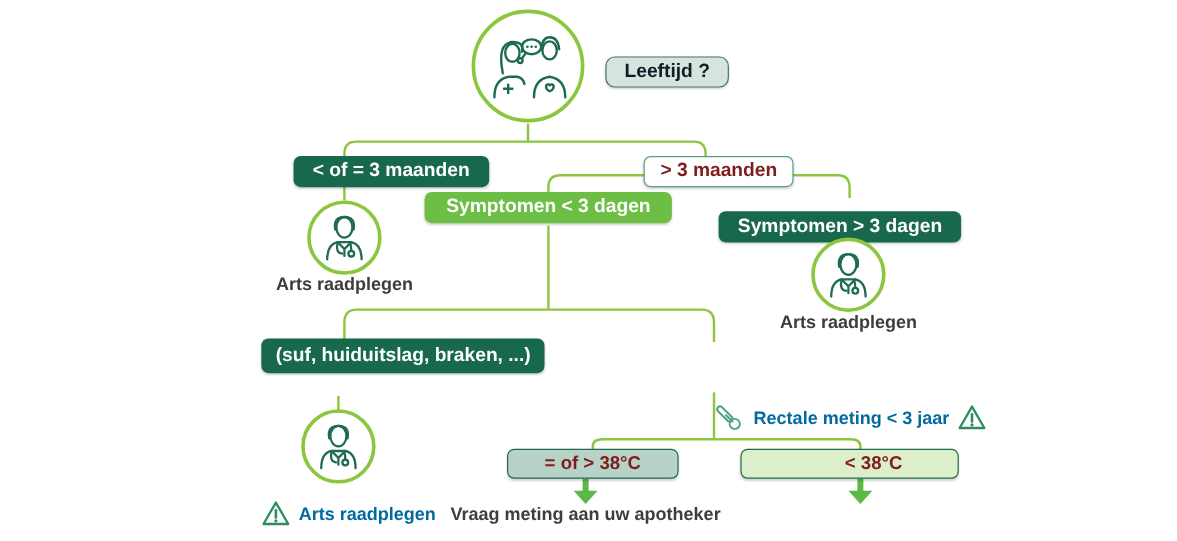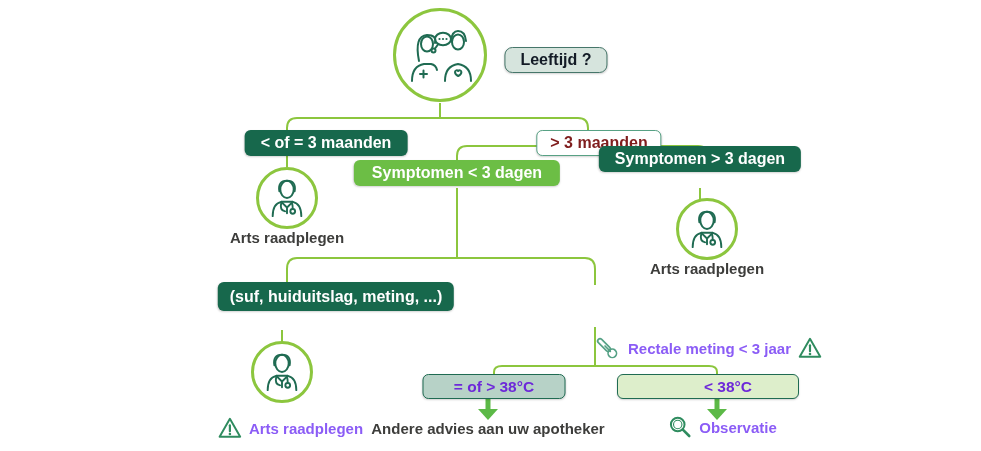--- a/index.html
+++ b/index.html
@@ -14,34 +14,34 @@
     box-shadow:0 1px 2px rgba(0,0,0,.18);
   }
   .box.dark{background:#17684C;color:#fff;font-size:16px;padding:4px 16px;}
   .box.bright{background:#6CBE45;color:#fff;font-size:16px;padding:4px 18px;}
   .box.header{background:#D6E4DD;border:1.6px solid #46766A;color:#131B26;
     font-size:16px;padding:3px 15px;border-radius:8px;}
   .box.outline{background:#fff;border:1.6px solid #57A184;color:#7f1d1d;
     font-size:16px;padding:3px 13px;}
   .box.alarm{line-height:21px;padding:4px 12px;}
   .box.big{padding:12px 30px;font-size:16.5px;}
-  .box.temp{font-size:15.5px;color:#6d28d9;padding:2.5px 0;border:1.6px solid #1F6B52;}
+  .box.temp{font-size:15.5px;color:#7f1d1d;padding:2.5px 0;border:1.6px solid #1F6B52;}
   .box.temp-high{background:#B7D2C7;width:141px;}
   .box.temp-low{background:#DDEECB;width:140px;}
   .circle{
     position:absolute;border:3px solid #8CC63E;border-radius:50%;background:#fff;
     display:flex;align-items:center;justify-content:center;box-sizing:border-box;
   }
   .label{
     position:absolute;transform:translateX(-50%);font-weight:bold;color:#3D3D3B;
     white-space:nowrap;font-size:15px;
   }
   .iconrow{
     position:absolute;display:flex;align-items:center;gap:6px;font-weight:bold;
-    color:#8b5cf6;font-size:15px;white-space:nowrap;
+    color:#0369a1;font-size:15px;white-space:nowrap;
   }
   .centered{transform:translateX(-50%);}
 </style>
 </head>
 <body>
 
 <div id="canvas">
 
   <svg class="layer" width="981" height="451">
     <g fill="none" stroke="#8CC63E" stroke-width="2">
@@ -89,21 +89,21 @@
       </g>
     </svg>
   </div>
 
   <div class="box header" style="left:556px;top:47px;">Leeftijd ?</div>
 
   <div class="box dark" style="left:287px;top:130px;margin-left:39px;">&lt; of = 3 maanden</div>
   <div class="box outline" style="left:599px;top:130px;">&gt; 3 maanden</div>
 
   <div class="box bright" style="left:457px;top:160px;">Symptomen &lt; 3 dagen</div>
-  <div class="box dark" style="left:700px;top:146px;">Symptomen &gt; 3 dagen</div>
+  <div class="box dark" style="left:700px;top:176px;">Symptomen &gt; 3 dagen</div>
 
   <div class="circle" style="left:256px;top:167px;width:62px;height:62px;">
     <svg width="42" height="42" viewBox="0 0 44 44">
       <g fill="none" stroke="#1F6B52" stroke-width="2" stroke-linecap="round" stroke-linejoin="round">
         <path d="M14,15 Q12,4 22,4 Q32,4 30,15"></path>
         <ellipse cx="22" cy="13" rx="7" ry="9"></ellipse>
         <path d="M7,41 Q7,28 16,26 L28,26 Q37,28 37,41"></path>
         <path d="M16,26 L22,32 L28,26 M22,32 L22,38"></path>
         <path d="M16,27 Q14,35 20,36"></path>
         <circle cx="28" cy="36" r="2.5"></circle>
@@ -122,21 +122,21 @@
         <path d="M16,26 L22,32 L28,26 M22,32 L22,38"></path>
         <path d="M16,27 Q14,35 20,36"></path>
         <circle cx="28" cy="36" r="2.5"></circle>
         <path d="M28,33.5 Q28,29 27,27"></path>
       </g>
     </svg>
   </div>
   <div class="label" style="left:707px;top:260px;">Arts raadplegen</div>
 
   <div class="box dark alarm" style="left:336px;top:282px;">
-    <div>(suf, huiduitslag, meting, ...)</div>
+    <div>(suf, huiduitslag, braken, ...)</div>
   </div>
 
 
   <div class="circle" style="left:251px;top:341px;width:62px;height:62px;">
     <svg width="42" height="42" viewBox="0 0 44 44">
       <g fill="none" stroke="#1F6B52" stroke-width="2" stroke-linecap="round" stroke-linejoin="round">
         <path d="M14,15 Q12,4 22,4 Q32,4 30,15"></path>
         <ellipse cx="22" cy="13" rx="7" ry="9"></ellipse>
         <path d="M7,41 Q7,28 16,26 L28,26 Q37,28 37,41"></path>
         <path d="M16,26 L22,32 L28,26 M22,32 L22,38"></path>
@@ -168,24 +168,16 @@
     <svg width="26" height="26" viewBox="0 0 24 24">
       <path d="M12,3.5 L21.5,20 L2.5,20 Z" fill="none" stroke="#2F8C5F" stroke-width="1.8" stroke-linejoin="round"></path>
       <line x1="12" y1="9.5" x2="12" y2="15" stroke="#2F8C5F" stroke-width="2" stroke-linecap="round"></line>
       <circle cx="12" cy="17.6" r="1.2" fill="#2F8C5F"></circle>
     </svg>
   </div>
 
   <div class="box temp temp-high" style="left:494px;top:374px;">= of &gt; 38°C</div>
   <div class="box temp temp-low" style="left:708px;top:374px;padding-left:40px;">&lt; 38°C</div>
 
-  <div class="label" style="left:488px;top:420px;">Andere advies aan uw apotheker</div>
+  <div class="label" style="left:488px;top:420px;">Vraag meting aan uw apotheker</div>
 
-  <div class="iconrow centered" style="left:722px;top:414px;">
-    <svg width="26" height="26" viewBox="0 0 26 26">
-      <circle cx="10.5" cy="10.5" r="6.8" fill="none" stroke="#2F8C5F" stroke-width="2"></circle>
-      <circle cx="10.5" cy="10.5" r="4.2" fill="none" stroke="#2F8C5F" stroke-width="1.1"></circle>
-      <line x1="15.6" y1="15.6" x2="22" y2="22" stroke="#2F8C5F" stroke-width="2.6" stroke-linecap="round"></line>
-    </svg>
-    <span>Observatie</span>
-  </div>
 
 </div>
 
 </body></html>

